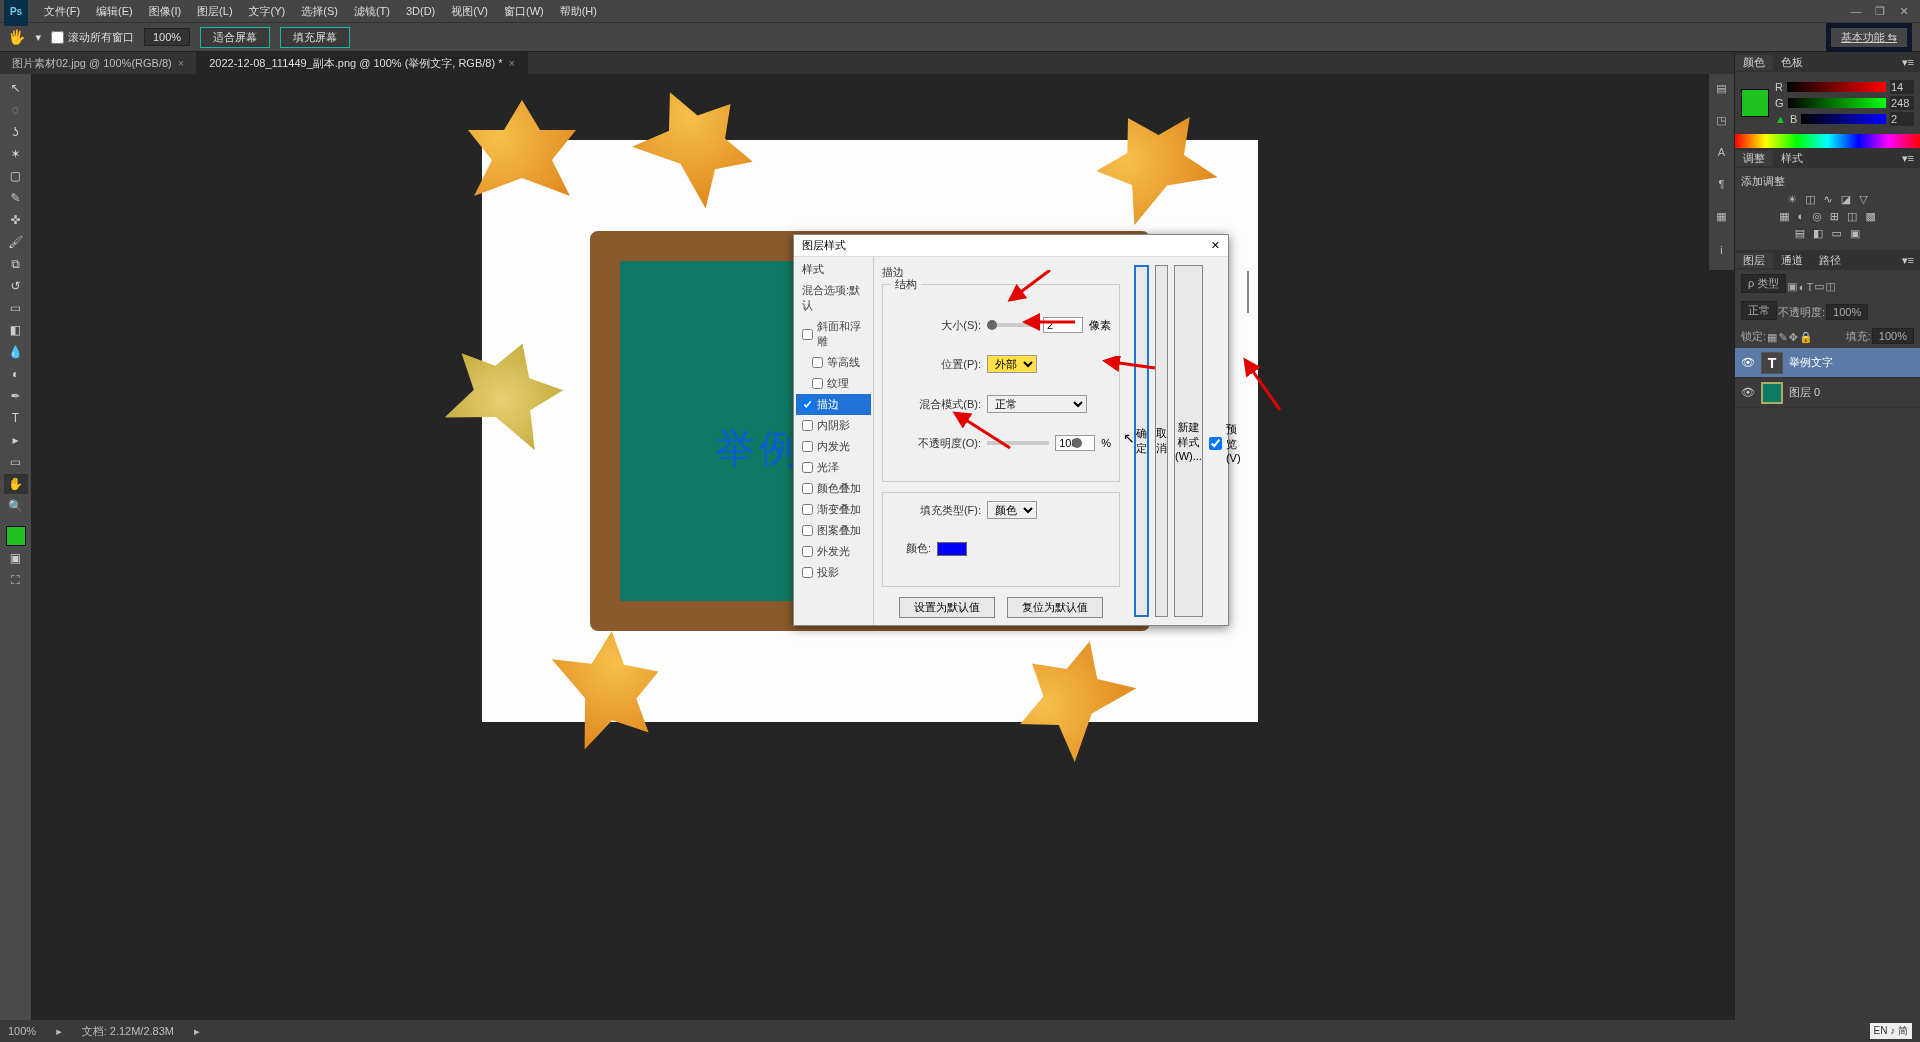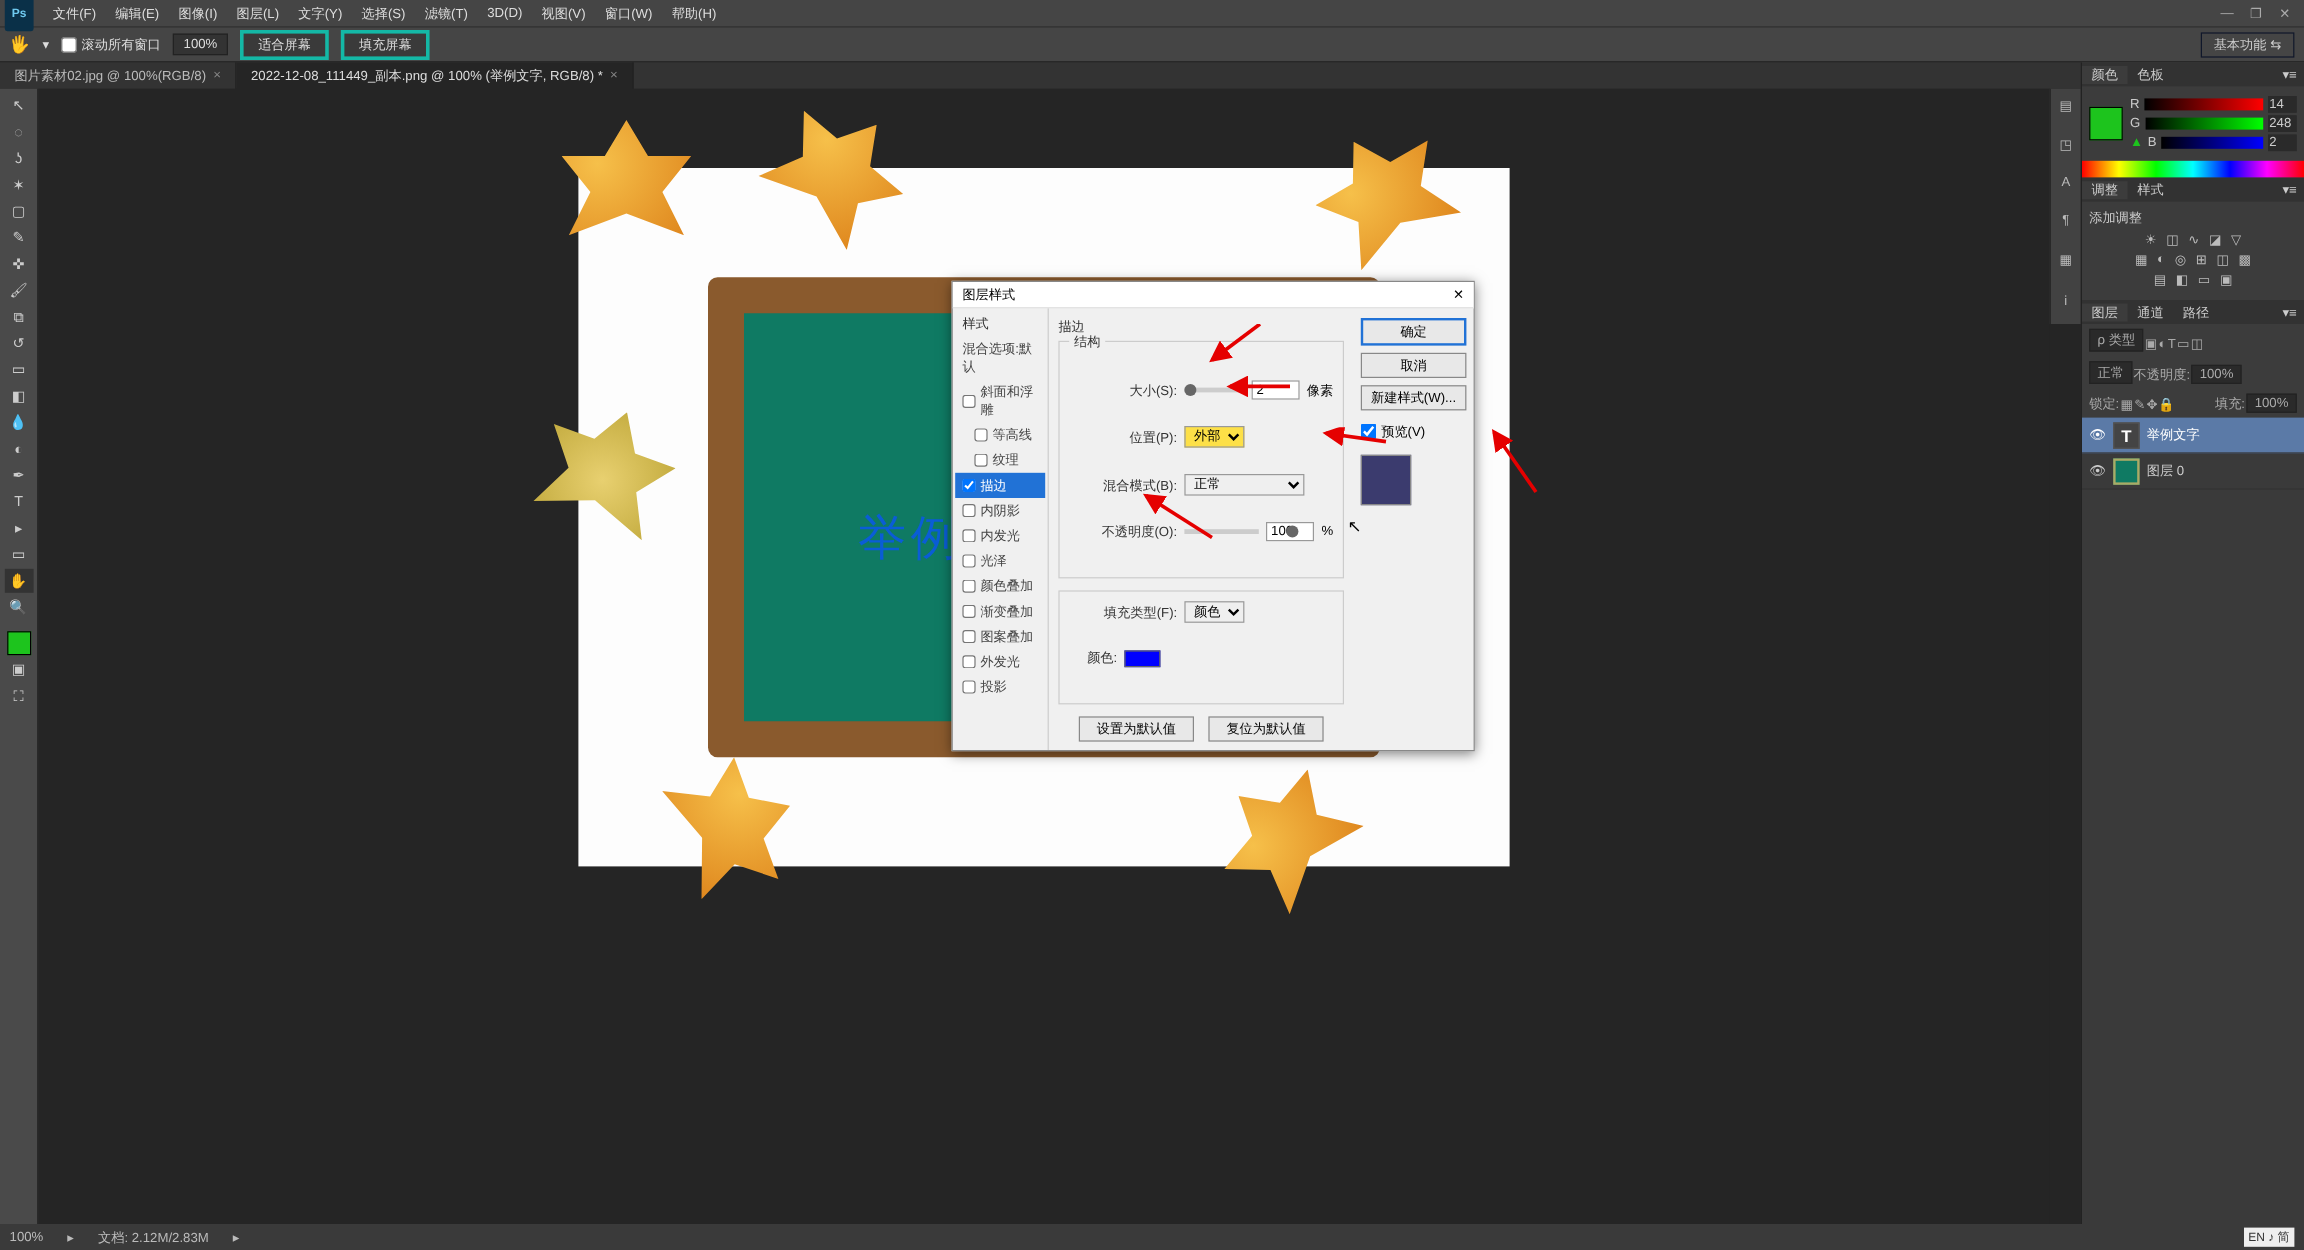--- a/index.html
+++ b/index.html
@@ -10,22 +10,22 @@
 .menubar .ps-logo { width: 24px; height: 29px; background: #0a3048; color: #6fc9ef; font-weight: bold; display: flex; align-items: center; justify-content: center; margin-right: 8px; font-size: 10px; border-radius: 2px; }
 .menubar .menu-item { padding: 0 8px; cursor: pointer; }
 .menubar .spacer { flex: 1; }
 .menubar .win-btn { width: 24px; text-align: center; cursor: pointer; color: #aaa; }
 
 
 .optionsbar { height: 30px; background: #454545; border-top: 1px solid #333; border-bottom: 1px solid #222; display: flex; align-items: center; padding: 0 8px; color: #ddd; gap: 10px; }
 .optionsbar .hand-icon { font-size: 14px; }
 .optionsbar .opt-chk { display: flex; align-items: center; gap: 4px; }
 .optionsbar .opt-field { background: #333; border: 1px solid #222; padding: 2px 8px; }
-.optionsbar .opt-btn { background: #3a3a3a; border: 3px solid #14b8a6; padding: 2px 12px; cursor: pointer; }
-.optionsbar .right-label { margin-left: auto; padding: 2px 10px; color: #ccc; border: 1px solid #0f172a; }
+.optionsbar .opt-btn { background: #3a3a3a; border: 1px solid #14b8a6; padding: 2px 12px; cursor: pointer; }
+.optionsbar .right-label { margin-left: auto; padding: 2px 10px; color: #ccc; border: 5px solid #0f172a; text-decoration: underline; }
 
 
 .doctabs { height: 22px; background: #333; display: flex; align-items: center; color: #bbb; }
 .doctabs .tab { padding: 0 12px; height: 100%; display: flex; align-items: center; gap: 6px; border-right: 1px solid #222; cursor: pointer; }
 .doctabs .tab.active { background: #252525; color: #ddd; }
 .doctabs .tab .close { color: #888; }
 
 
 .mainarea { position: absolute; top: 74px; left: 32px; right: 212px; bottom: 22px; background: #252525; display: flex; align-items: flex-start; justify-content: center; }
 .canvas-placeholder { width: 776px; height: 582px; background: #fdfdfd; margin-top: 66px; position: relative; display:flex; align-items:center; justify-content:center; }
@@ -85,21 +85,21 @@
 .fieldset .legend { position:absolute; top:-8px; left:8px; background:#f0f0f0; padding:0 4px; color:#333; }
 .field-row { display:flex; align-items:center; gap:6px; margin:22px 0; }
 .field-row .lbl { width:90px; text-align:right; color:#333; }
 .field-row input[type=text]{ width:40px; padding:1px 3px; border:1px solid #999; }
 .field-row select { padding:1px 3px; border:1px solid #999; }
 .field-row .slider { flex:1; max-width:90px; height:4px; background:#ccc; position:relative; }
 .field-row .slider .thumb { position:absolute; width:10px; height:10px; background:#666; border-radius:50%; top:-3px; }
 .field-row .color-box { width:30px; height:14px; background:#0000ff; border:1px solid #666; cursor:pointer; }
 .dlg-buttons { display:flex; justify-content:center; gap:12px; margin-top:6px; }
 .dlg-buttons button { padding:2px 14px; border:1px solid #888; background:#e8e8e8; cursor:pointer; }
-.style-right { width:100px; padding:8px 6px; display:flex; flex-direction:column; gap:6px; }
+.style-right { width:100px; padding:8px 6px; display:flex; flex-direction:row; gap:6px; }
 .style-right button { padding:2px 0; border:1px solid #888; background:#e8e8e8; cursor:pointer; }
 .style-right button.primary { border:2px solid #2172d6; }
 .style-right .preview-chk { display:flex; align-items:center; gap:4px; margin-top:4px; }
 .style-right .preview-box { width:42px; height:42px; background:#3b3b6e; border:1px solid #888; margin-top:6px; }
 
 
 .arrow { position:absolute; pointer-events:none; }
 .cursor-ptr { position:absolute; font-size:14px; color:#000; }
 </style>
 </head>

